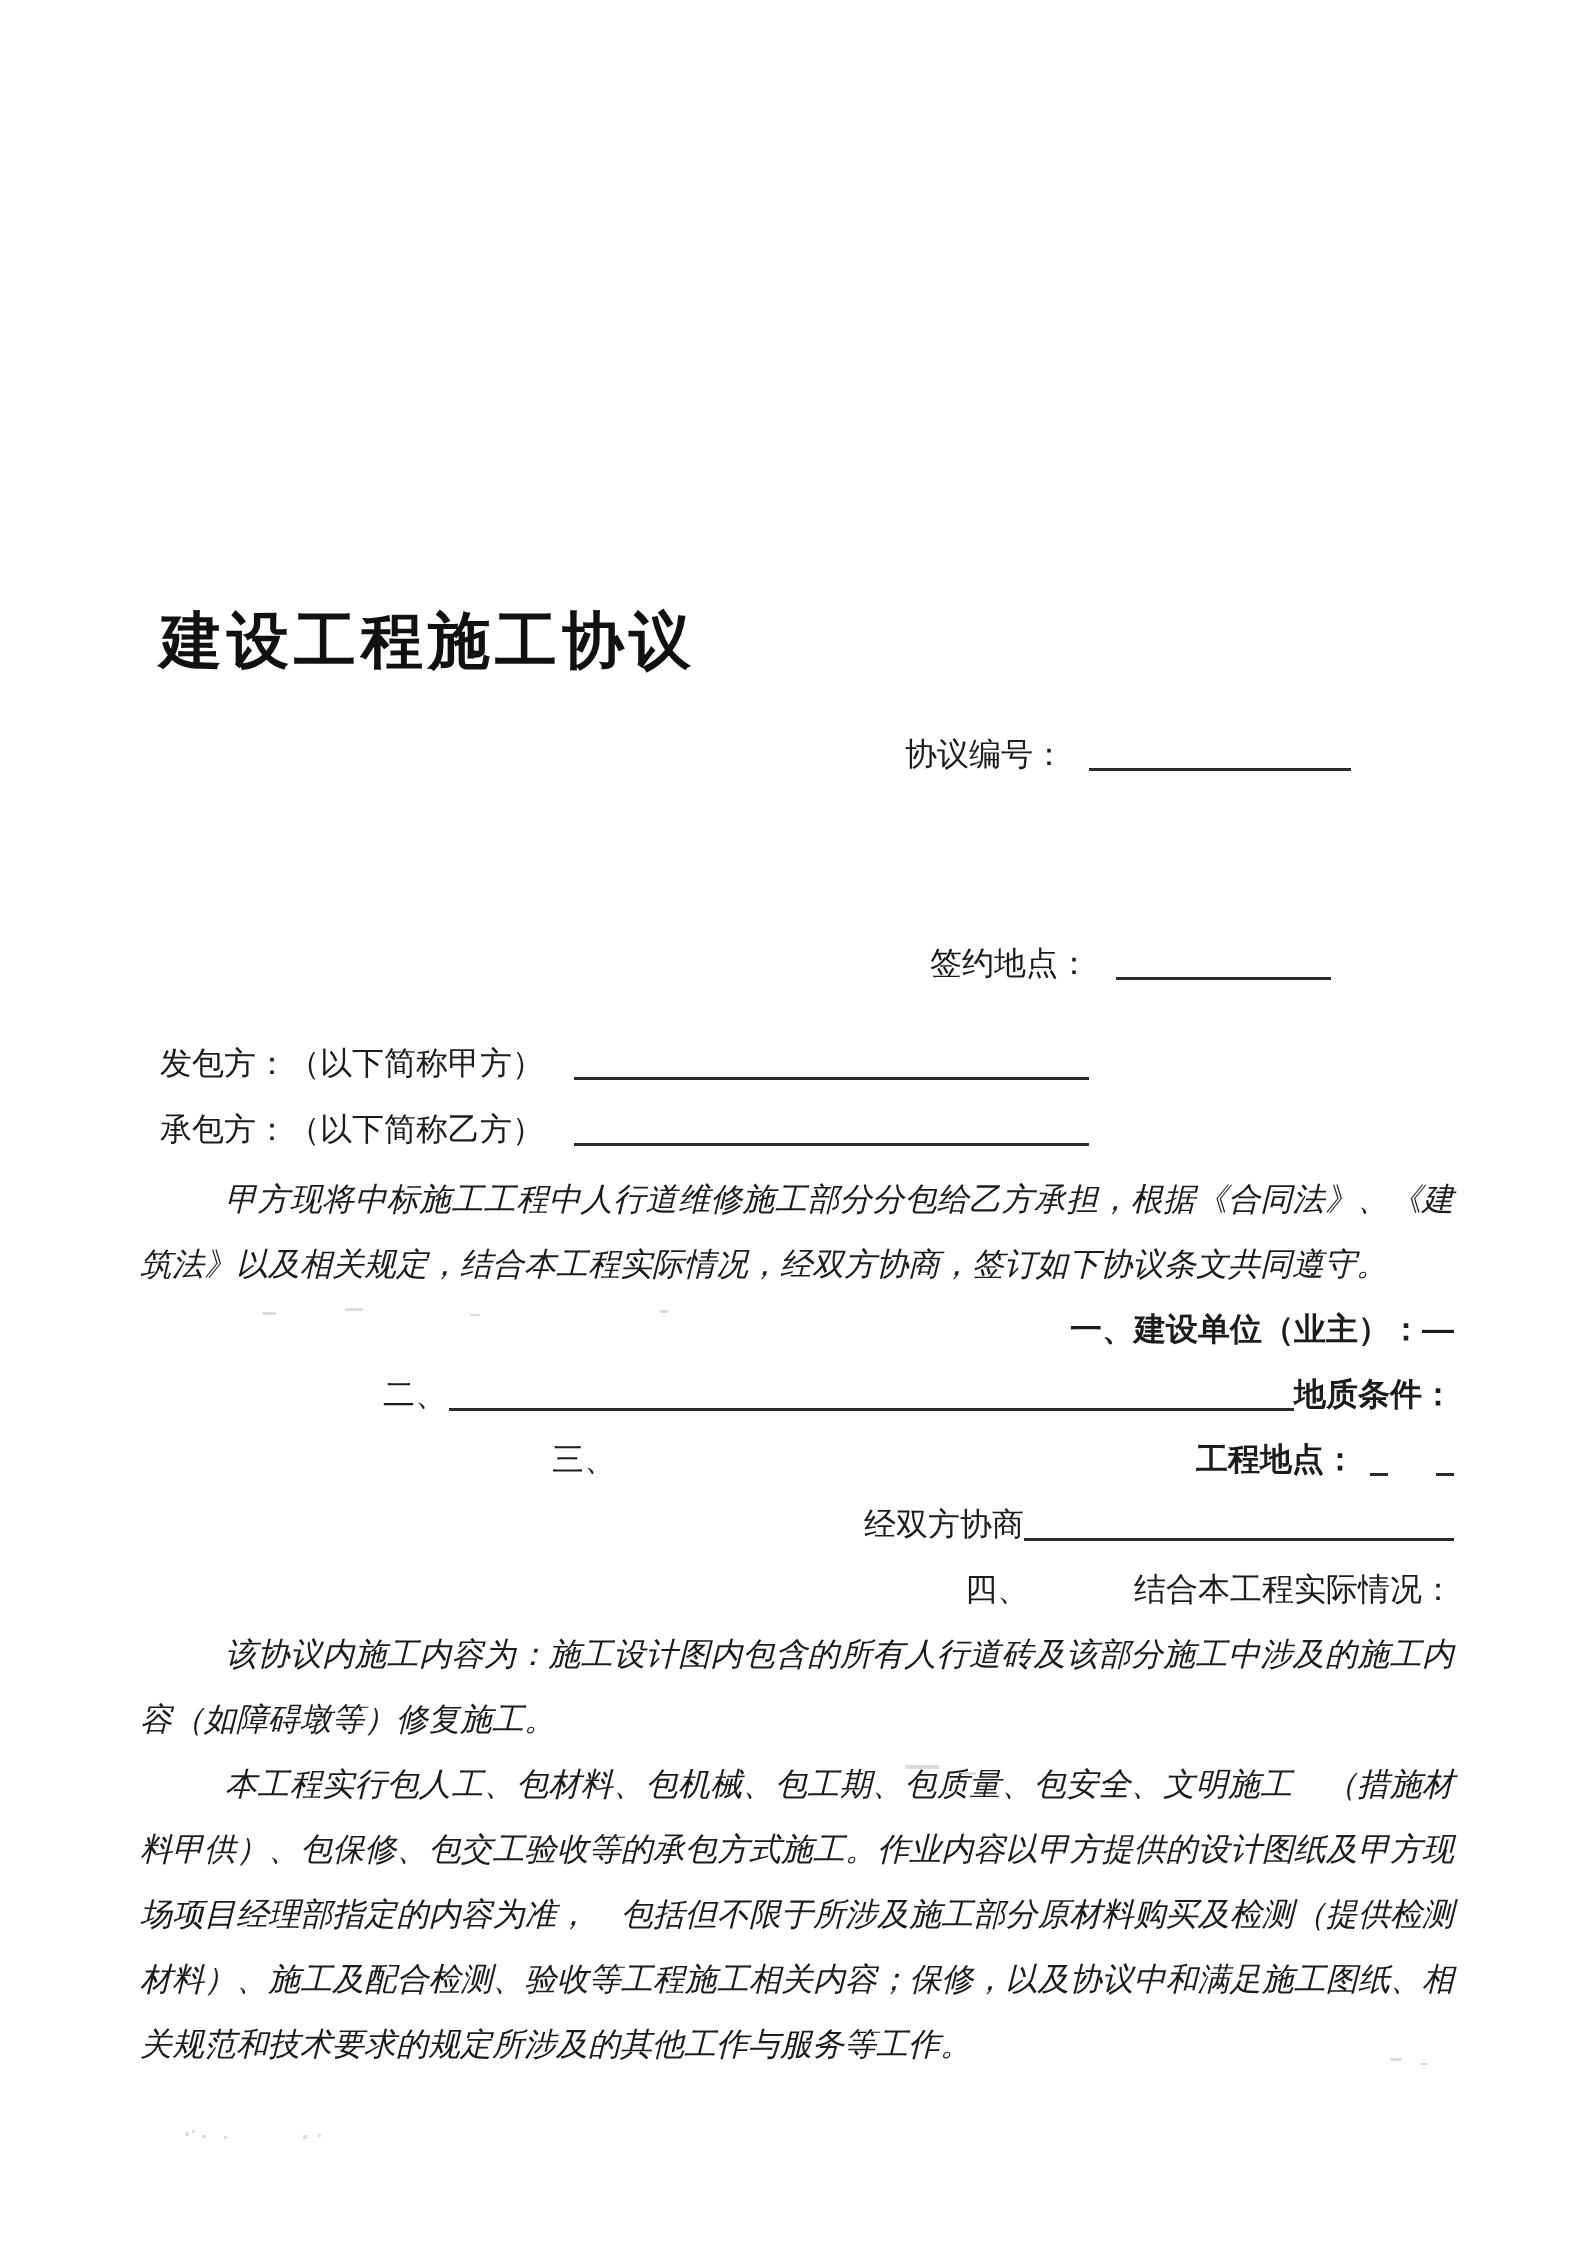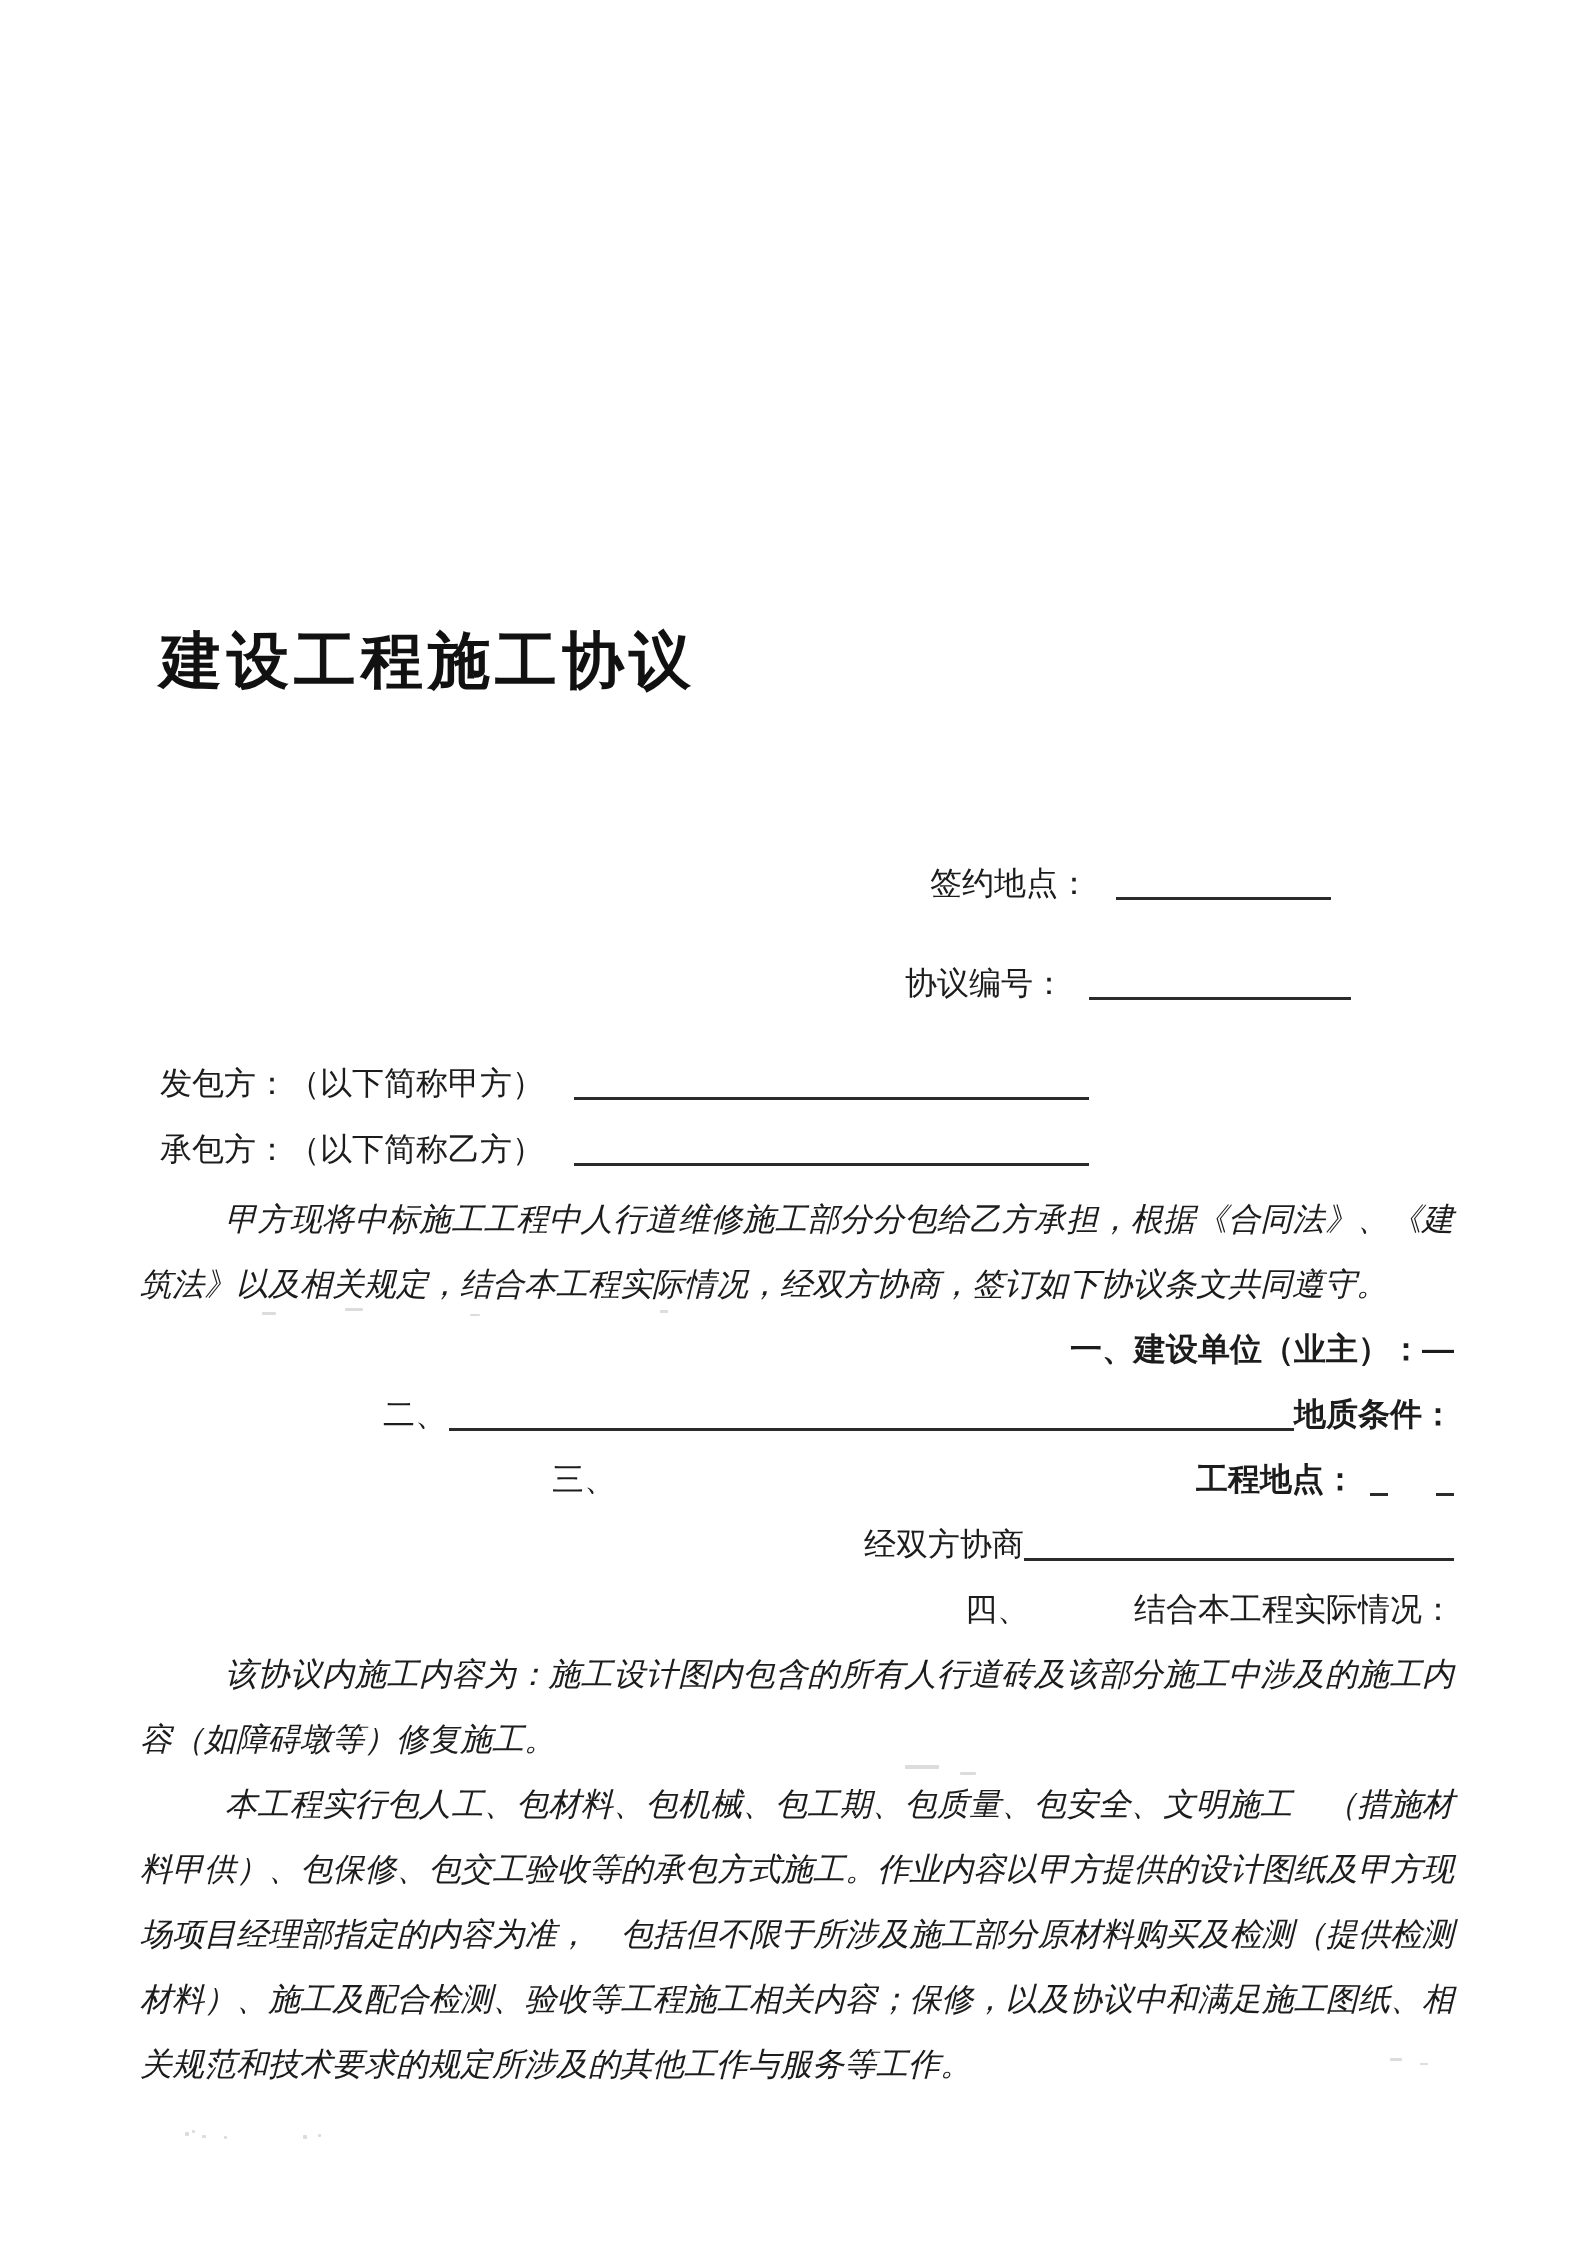--- a/index.html
+++ b/index.html
@@ -14,21 +14,20 @@
     background: #ffffff;
     font-family: "Liberation Sans", "DejaVu Sans", sans-serif;
     color: #1c1c1c;
     overflow: hidden;
   }
   .content {
     position: relative;
     padding: 606px 140px 0 140px;
     width: 1314px;
     box-sizing: content-box;
-    margin-top: 20px;
   }
   .doc-title {
     margin: 0 0 0 20px;
     font-size: 62px;
     line-height: 70px;
     font-weight: bold;
     letter-spacing: 5px;
     color: #111;
   }
   .line {
@@ -81,26 +80,26 @@
   }
 </style>
 </head>
 <body>
 
 <div class="page">
   <div class="content">
 
     <h1 class="doc-title">建设工程施工协议</h1>
 
+    <div class="line meta-row-no">
+      <span>协议编号：</span><span class="blank blank-no"></span>
+    </div>
+
     <div class="line meta-row-sign">
       <span>签约地点：</span><span class="blank blank-sign"></span>
-    </div>
-
-    <div class="line meta-row-no">
-      <span>协议编号：</span><span class="blank blank-no"></span>
     </div>
 
     <div class="line party-row-a">
       <span>发包方：（以下简称甲方）</span><span class="blank blank-party"></span>
     </div>
 
     <div class="line party-row-b">
       <span>承包方：（以下简称乙方）</span><span class="blank blank-party"></span>
     </div>
 

